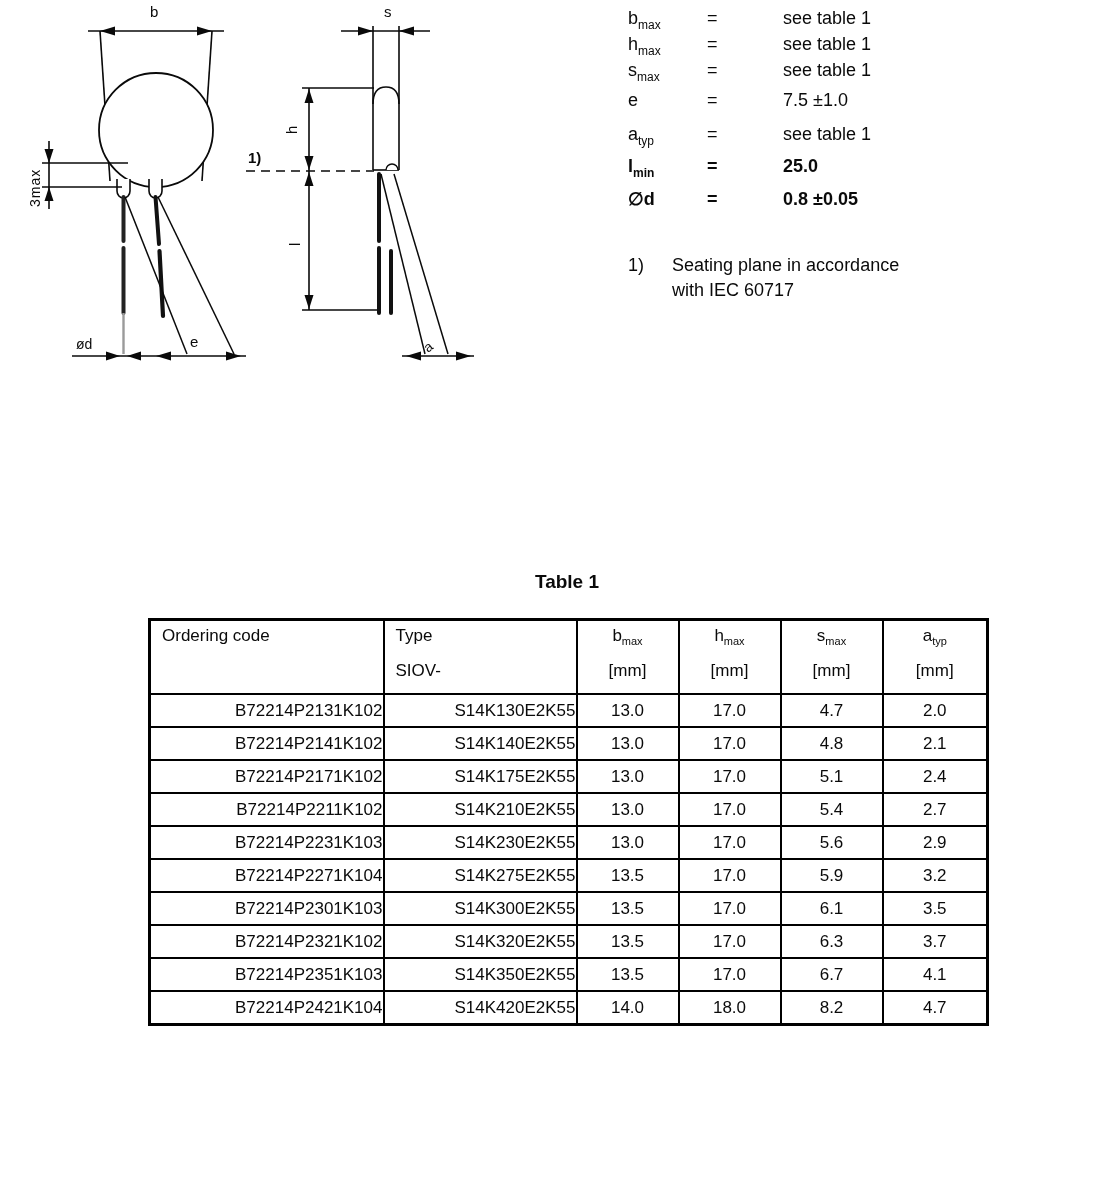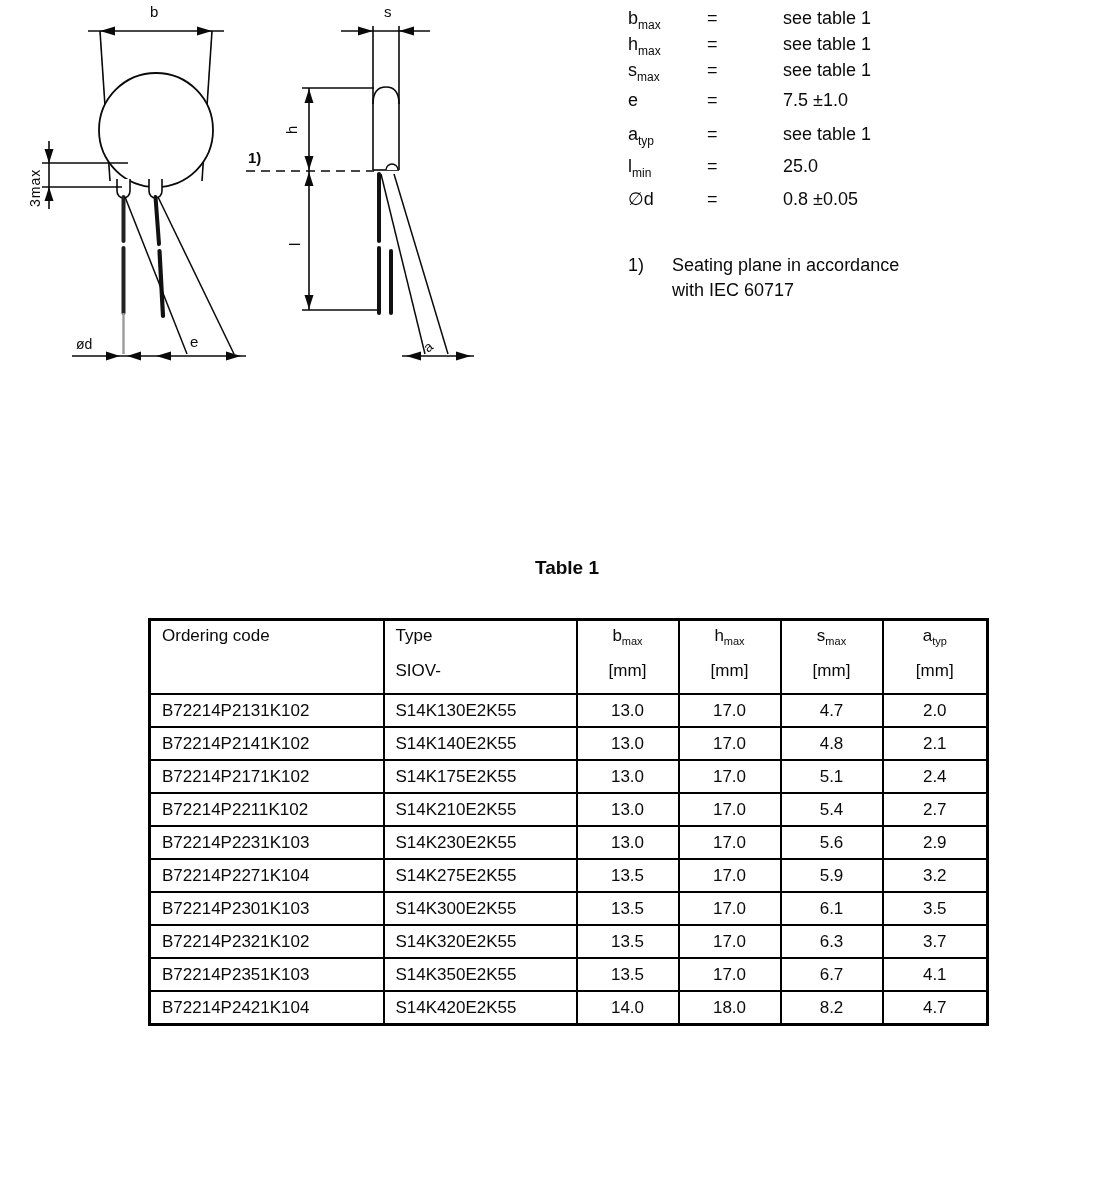--- a/index.html
+++ b/index.html
@@ -15,50 +15,50 @@
 
   
   .drawing-wrap { position:absolute; left:0; top:0; width:560px; height:400px; }
   svg text { font-family:"Liberation Sans", sans-serif; fill:#0a0a0a; }
 
   
   .legend { position:absolute; left:628px; top:8px; width:440px; font-size:18px; }
   .lrow { display:flex; align-items:baseline; height:26px; }
   .lrow.g1 { margin-top:4px; }
   .lrow.g2 { margin-top:8px; }
-  .lrow.g3 { margin-top:6px; }
+  .lrow.g3 { margin-top:6px;font-weight:bold; }
   .lsym { width:79px; }
   .lsym sub { font-size:12px; }
   .leq  { width:76px; }
   .lval { flex:1; }
 
   .footnote { position:absolute; left:628px; top:253px; display:flex; font-size:18px; line-height:25px; }
   .fmark { width:44px; }
 
   
   .table-title {
-    position:absolute; left:148px; top:557px; width:838px;
+    position:absolute; left:148px; top:571px; width:838px;
     text-align:center; font-size:19px; font-weight:bold;
   }
   .dim-table {
     position:absolute; left:148px; top:618px;
     border-collapse:collapse; table-layout:fixed;
     font-size:17px;
   }
   .dim-table, .dim-table th, .dim-table td { border:2.5px solid #000; }
   .dim-table { border-width:3.5px; }
   .dim-table th {
     height:66px; vertical-align:top; font-weight:normal;
     text-align:center; padding-top:5px;margin-top:44px;
   }
   .dim-table th.h-left { text-align:left; padding-left:11px; }
   .dim-table th .h2 { margin-top:14px; }
   .dim-table th sub { font-size:11px; }
   .dim-table td { height:31px; text-align:center; padding:0; }
-  .dim-table td.c-left { text-align:left; padding-left:11px; }
+  .dim-table td.c-left { text-align:right; padding-left:11px; }
 </style>
 </head>
 <body>
 
 <div class="page">
 
   <div class="drawing-wrap">
     <svg width="560" height="400" viewBox="0 0 560 400">
       <g stroke="#0a0a0a" stroke-width="1.6" fill="none">
 

